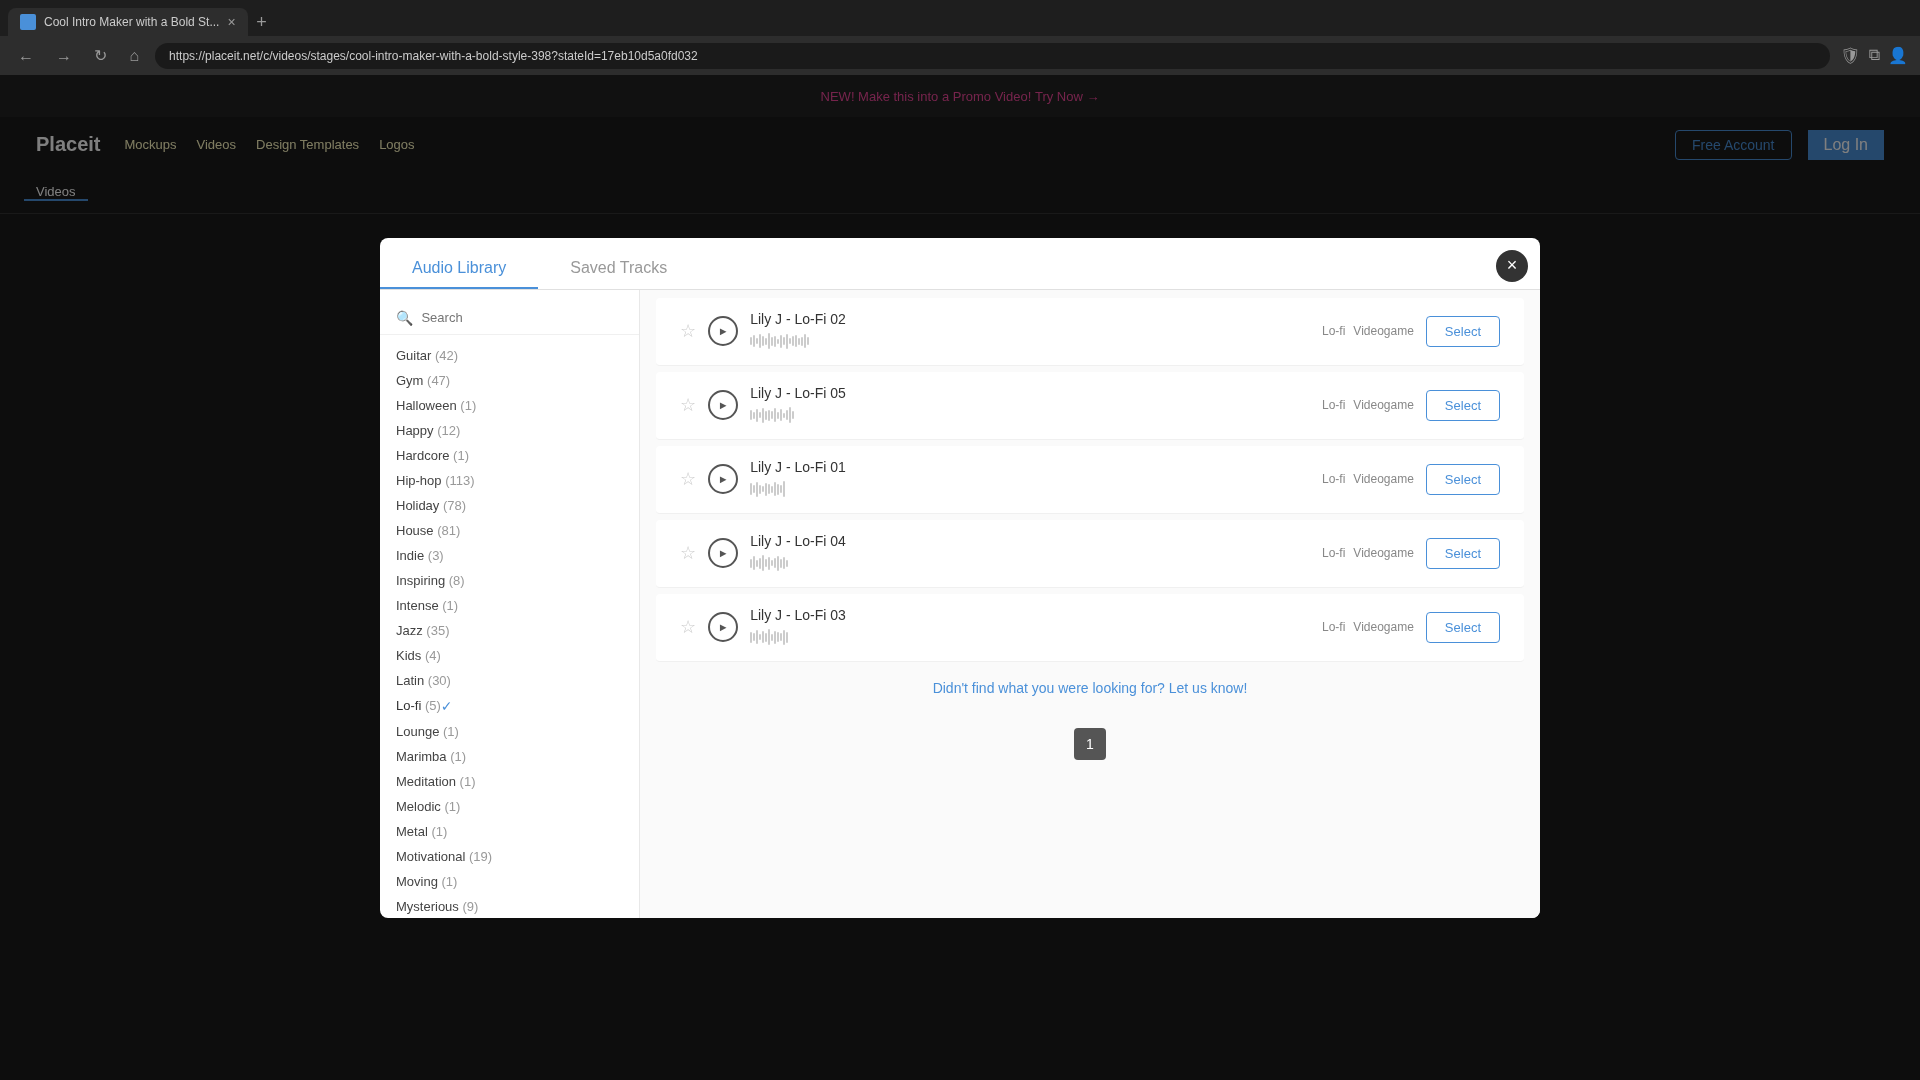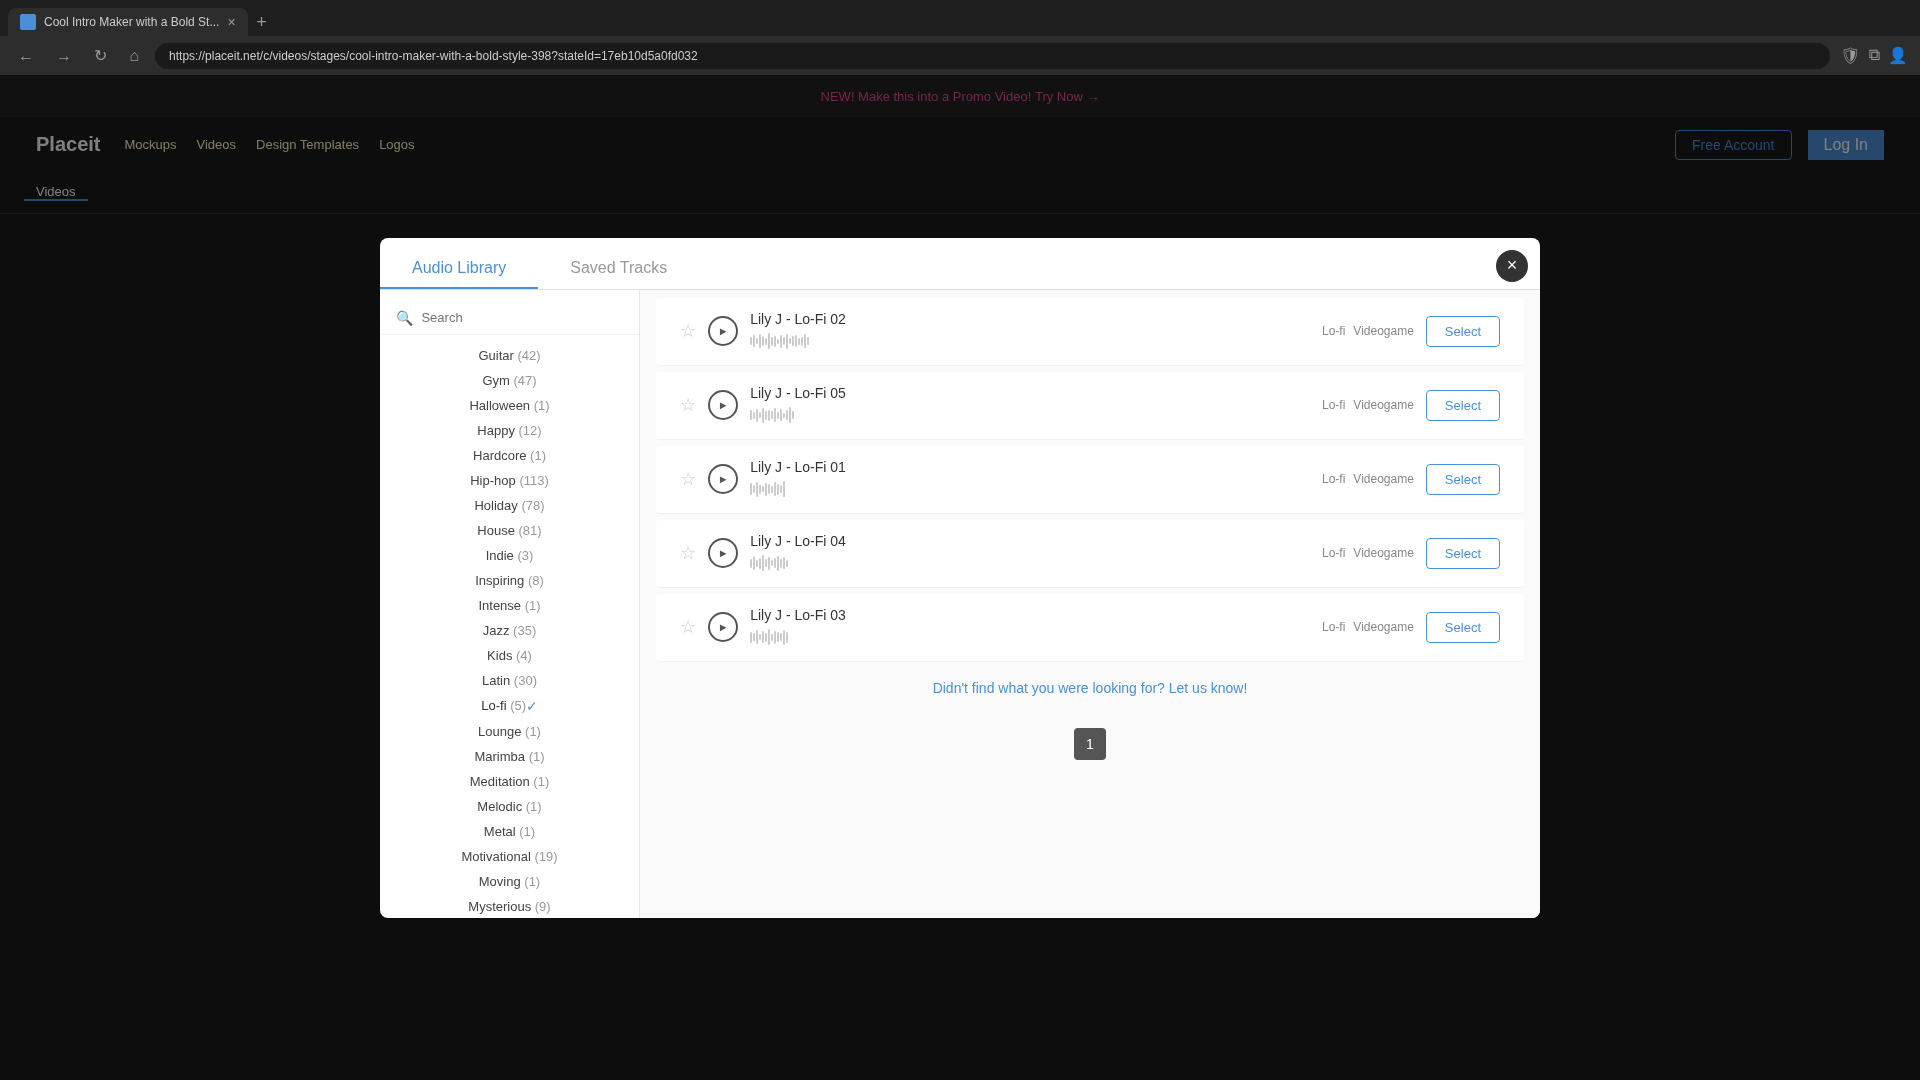--- a/index.html
+++ b/index.html
@@ -291,21 +291,21 @@
     .sidebar-list {
       list-style: none;
     }
     .sidebar-item {
       padding: 5px 16px;
       font-size: 13px;
       color: #444;
       cursor: pointer;
       display: flex;
       align-items: center;
-      justify-content: center;
+      justify-content: flex-start;
     }
     .sidebar-item.selected {
       color: #333;
     }
     .sidebar-item .count {
       color: #999;
     }
     .sidebar-item .check {
       color: #4a90d9;
       font-size: 14px;

